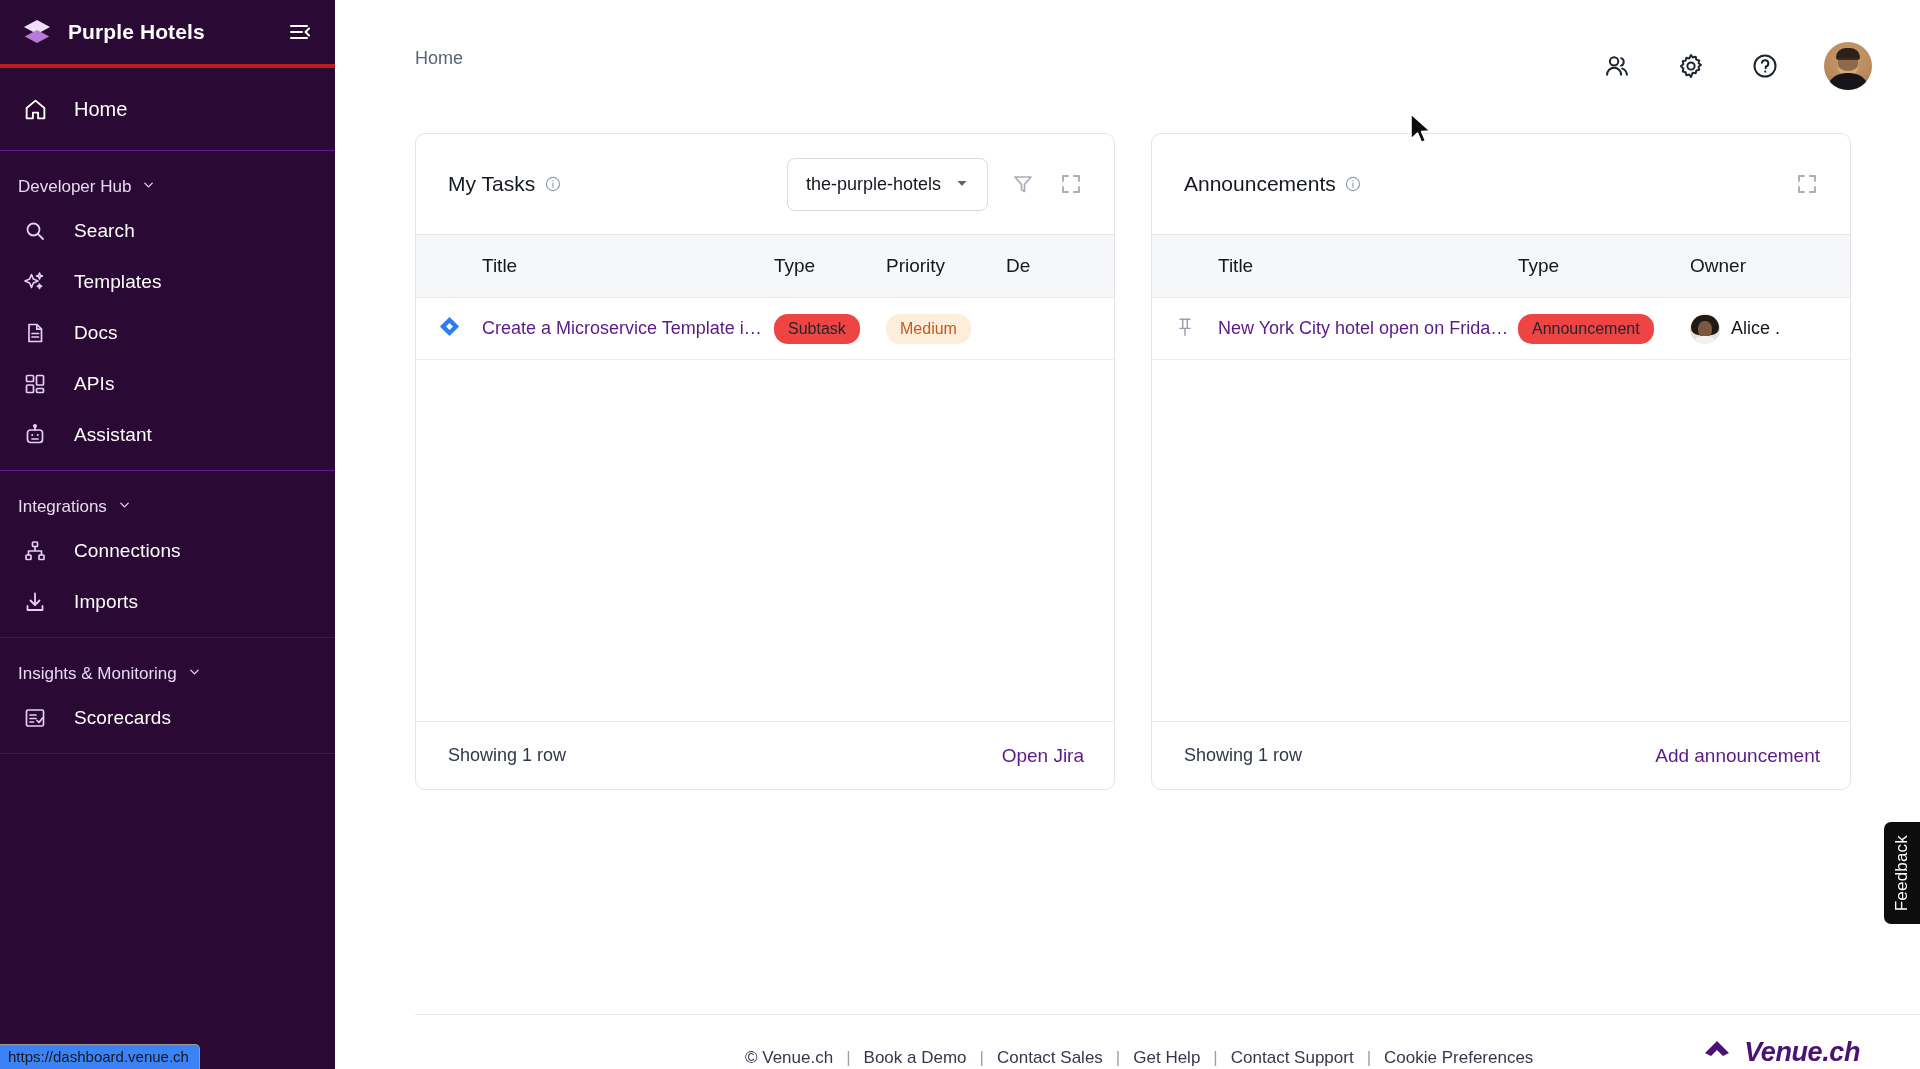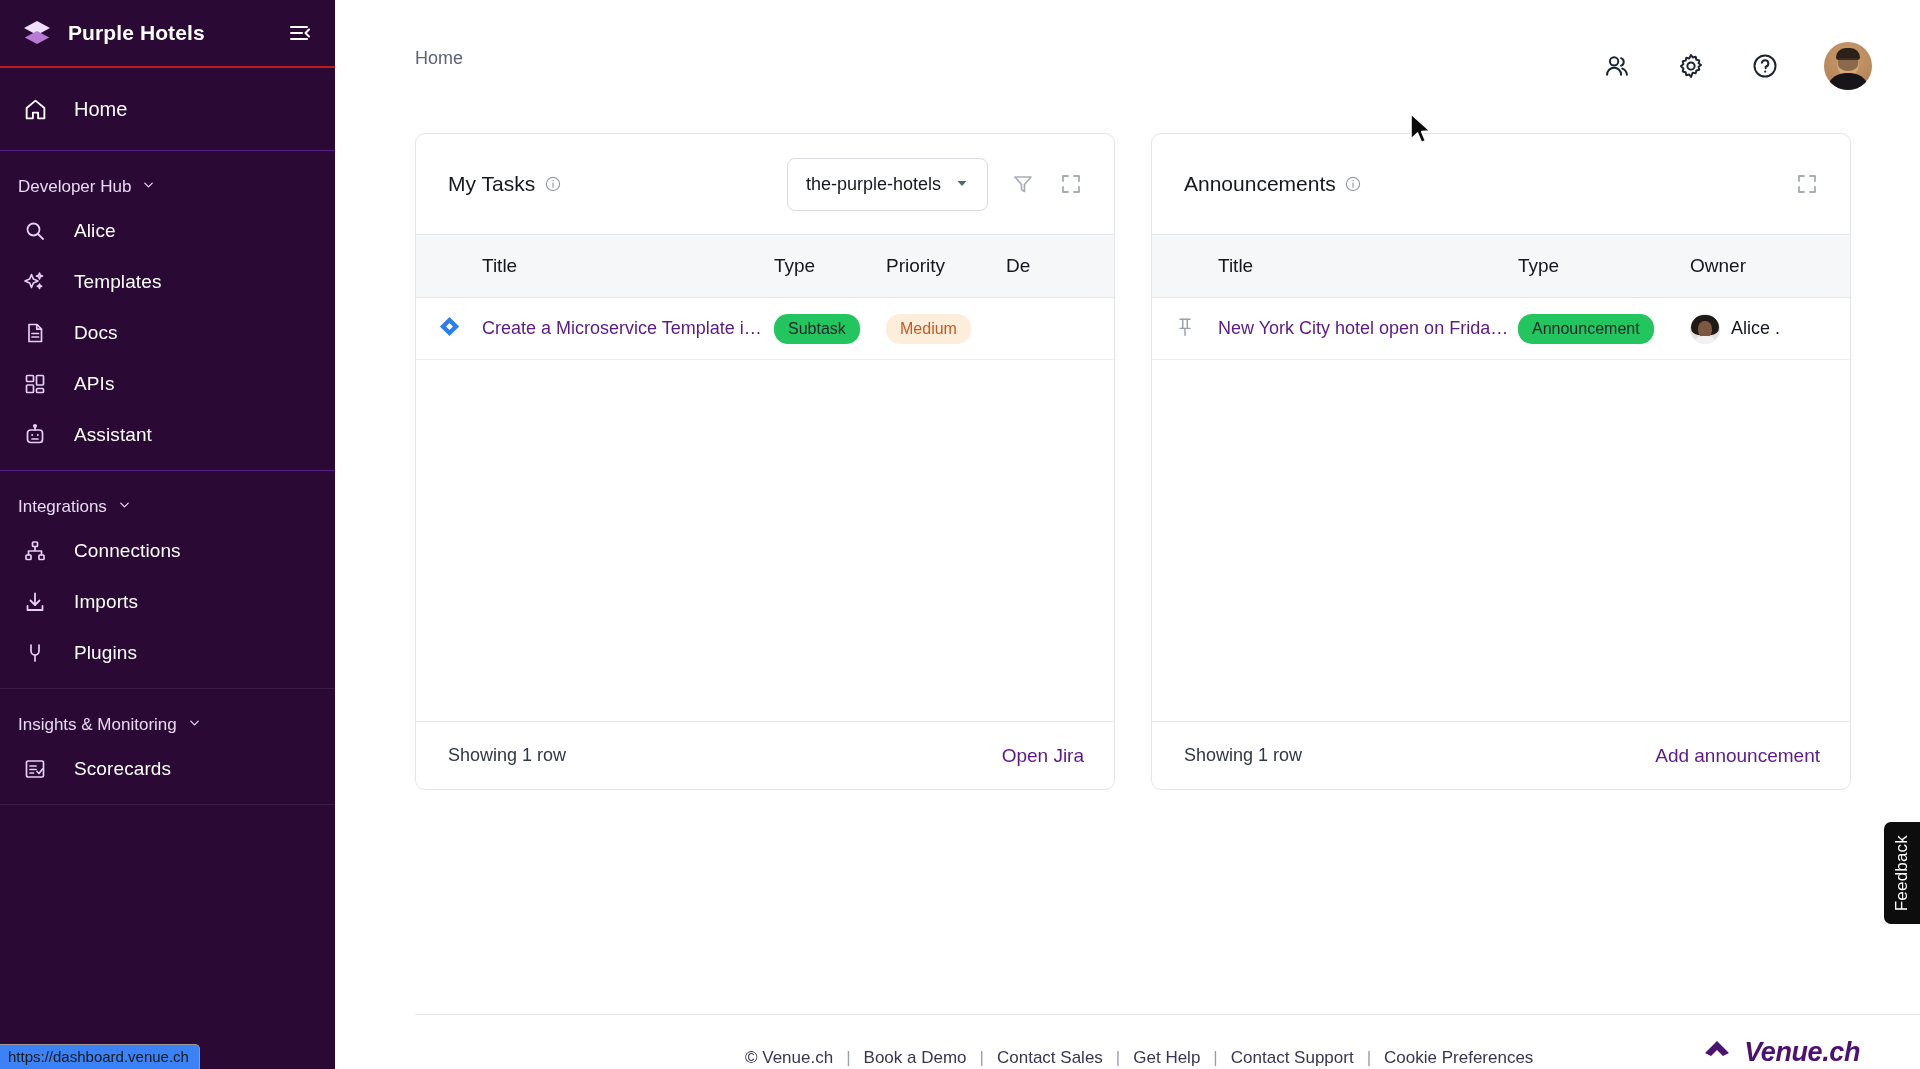--- a/index.html
+++ b/index.html
@@ -17,21 +17,21 @@
     background: #2A0A34;
     color: #F1E4F7;
     flex: 0 0 335px;
     position: relative;
     overflow: hidden;
   }
   .sb-brand {
     height: 68px;
     display: flex; align-items: center;
     padding: 0 22px 0 22px;
-    border-bottom: 2px solid #b91c1c;
+    border-bottom: 4px solid #b91c1c;
   }
   .sb-logo { width: 30px; height: 30px; flex: 0 0 30px; margin-right: 16px; }
   .sb-title { font-size: 21px; font-weight: 600; letter-spacing: .1px; color: #FFFFFF; }
   .sb-collapse { margin-left: auto; width: 26px; height: 26px; display:flex; align-items:center; justify-content:center; cursor: pointer; }
 
   .sb-home {
     display: flex; align-items: center;
     height: 83px;
     padding-left: 22px;
     border-bottom: 1px solid #5B1E86;
@@ -132,21 +132,21 @@
     text-align: left; font-size: 19px; font-weight: 400; color: #14181F;
     height: 63px; padding: 0; white-space: nowrap;
   }
   td { height: 62px; padding: 0; vertical-align: middle; white-space: nowrap; }
   tbody tr { border-bottom: 1px solid #ECEEF1; }
 
   .t-ico-cell { width: 66px; text-align: center; }
   .link-purple { color: #5B1A87; font-size: 18px; text-decoration: none; cursor: pointer; }
   .chip {
     display: inline-block; border-radius: 14px; font-size: 16px;
-    padding: 6px 14px; background: #22c55e; color: #22262D;
+    padding: 6px 14px; background: #ef4444; color: #22262D;
   }
   .chip.amber { background: #FDEEDC; color: #C25A21; }
 
   .ann-avatar {
     width: 30px; height: 30px; border-radius: 50%;
     background: #E5E0DC; position: relative; overflow: hidden;
     display: inline-block; vertical-align: middle; margin-right: 11px;
   }
   .ann-avatar .h { position:absolute; left:50%; top:1px; transform:translateX(-50%); width:28px; height:20px; border-radius:14px 14px 8px 8px; background:#201A16; }
   .ann-avatar .f { position:absolute; left:50%; top:7px; transform:translateX(-50%); width:14px; height:17px; border-radius:46%; background:#7E5741; }
@@ -240,21 +240,21 @@
       </span>
     </div>
 
     <div class="sb-item">
       <span class="sb-ico">
         <svg viewBox="0 0 24 24" width="24" height="24" fill="none" stroke="#E6CEF5" stroke-width="1.8" stroke-linecap="round">
             <circle cx="10.5" cy="10.5" r="6"></circle>
             <line x1="15" y1="15" x2="20" y2="20"></line>
           </svg>
       </span>
-      <span class="lbl">Alice</span>
+      <span class="lbl">Search</span>
     </div>
 
 
     <div class="sb-item">
       <span class="sb-ico">
         <svg viewBox="0 0 24 24" width="24" height="24" fill="none" stroke="#E6CEF5" stroke-width="1.6" stroke-linejoin="round">
           <path d="M8.5 4.5 L10.4 9.1 L15 11 L10.4 12.9 L8.5 17.5 L6.6 12.9 L2 11 L6.6 9.1 Z"></path>
           <path d="M16.5 3 L17.3 5.2 L19.5 6 L17.3 6.8 L16.5 9 L15.7 6.8 L13.5 6 L15.7 5.2 Z"></path>
           <path d="M16.5 14 L17.1 15.6 L18.7 16.2 L17.1 16.8 L16.5 18.4 L15.9 16.8 L14.3 16.2 L15.9 15.6 Z"></path>
         </svg>
@@ -327,29 +327,20 @@
       <span class="sb-ico">
         <svg viewBox="0 0 24 24" width="24" height="24" fill="none" stroke="#E6CEF5" stroke-width="1.8" stroke-linecap="round" stroke-linejoin="round">
           <line x1="12" y1="3.5" x2="12" y2="14.5"></line>
             <polyline points="7.5,10.5 12,15 16.5,10.5"></polyline>
             <polyline points="4.5,16 4.5,20 19.5,20 19.5,16"></polyline>
         </svg>
       </span>
       <span class="lbl">Imports</span>
     </div>
 
-    <div class="sb-item">
-      <span class="sb-ico">
-        <svg viewBox="0 0 24 24" width="24" height="24" fill="none" stroke="#E6CEF5" stroke-width="1.7" stroke-linecap="round" stroke-linejoin="round">
-          <path d="M8 4 V10 a4 4 0 0 0 8 0 V4"></path>
-            <line x1="12" y1="14" x2="12" y2="20"></line>
-        </svg>
-      </span>
-      <span class="lbl">Plugins</span>
-    </div>
 
     <div class="sb-divider soft"></div>
 
     <div class="sb-section">
       <span>Insights &amp; Monitoring</span>
       <span>
         <svg viewBox="0 0 16 16" width="15" height="15" fill="none" stroke="#E8D8F2" stroke-width="1.4" stroke-linecap="round" stroke-linejoin="round">
             <polyline points="4,6.5 8,10.5 12,6.5"></polyline>
           </svg>
       </span>

